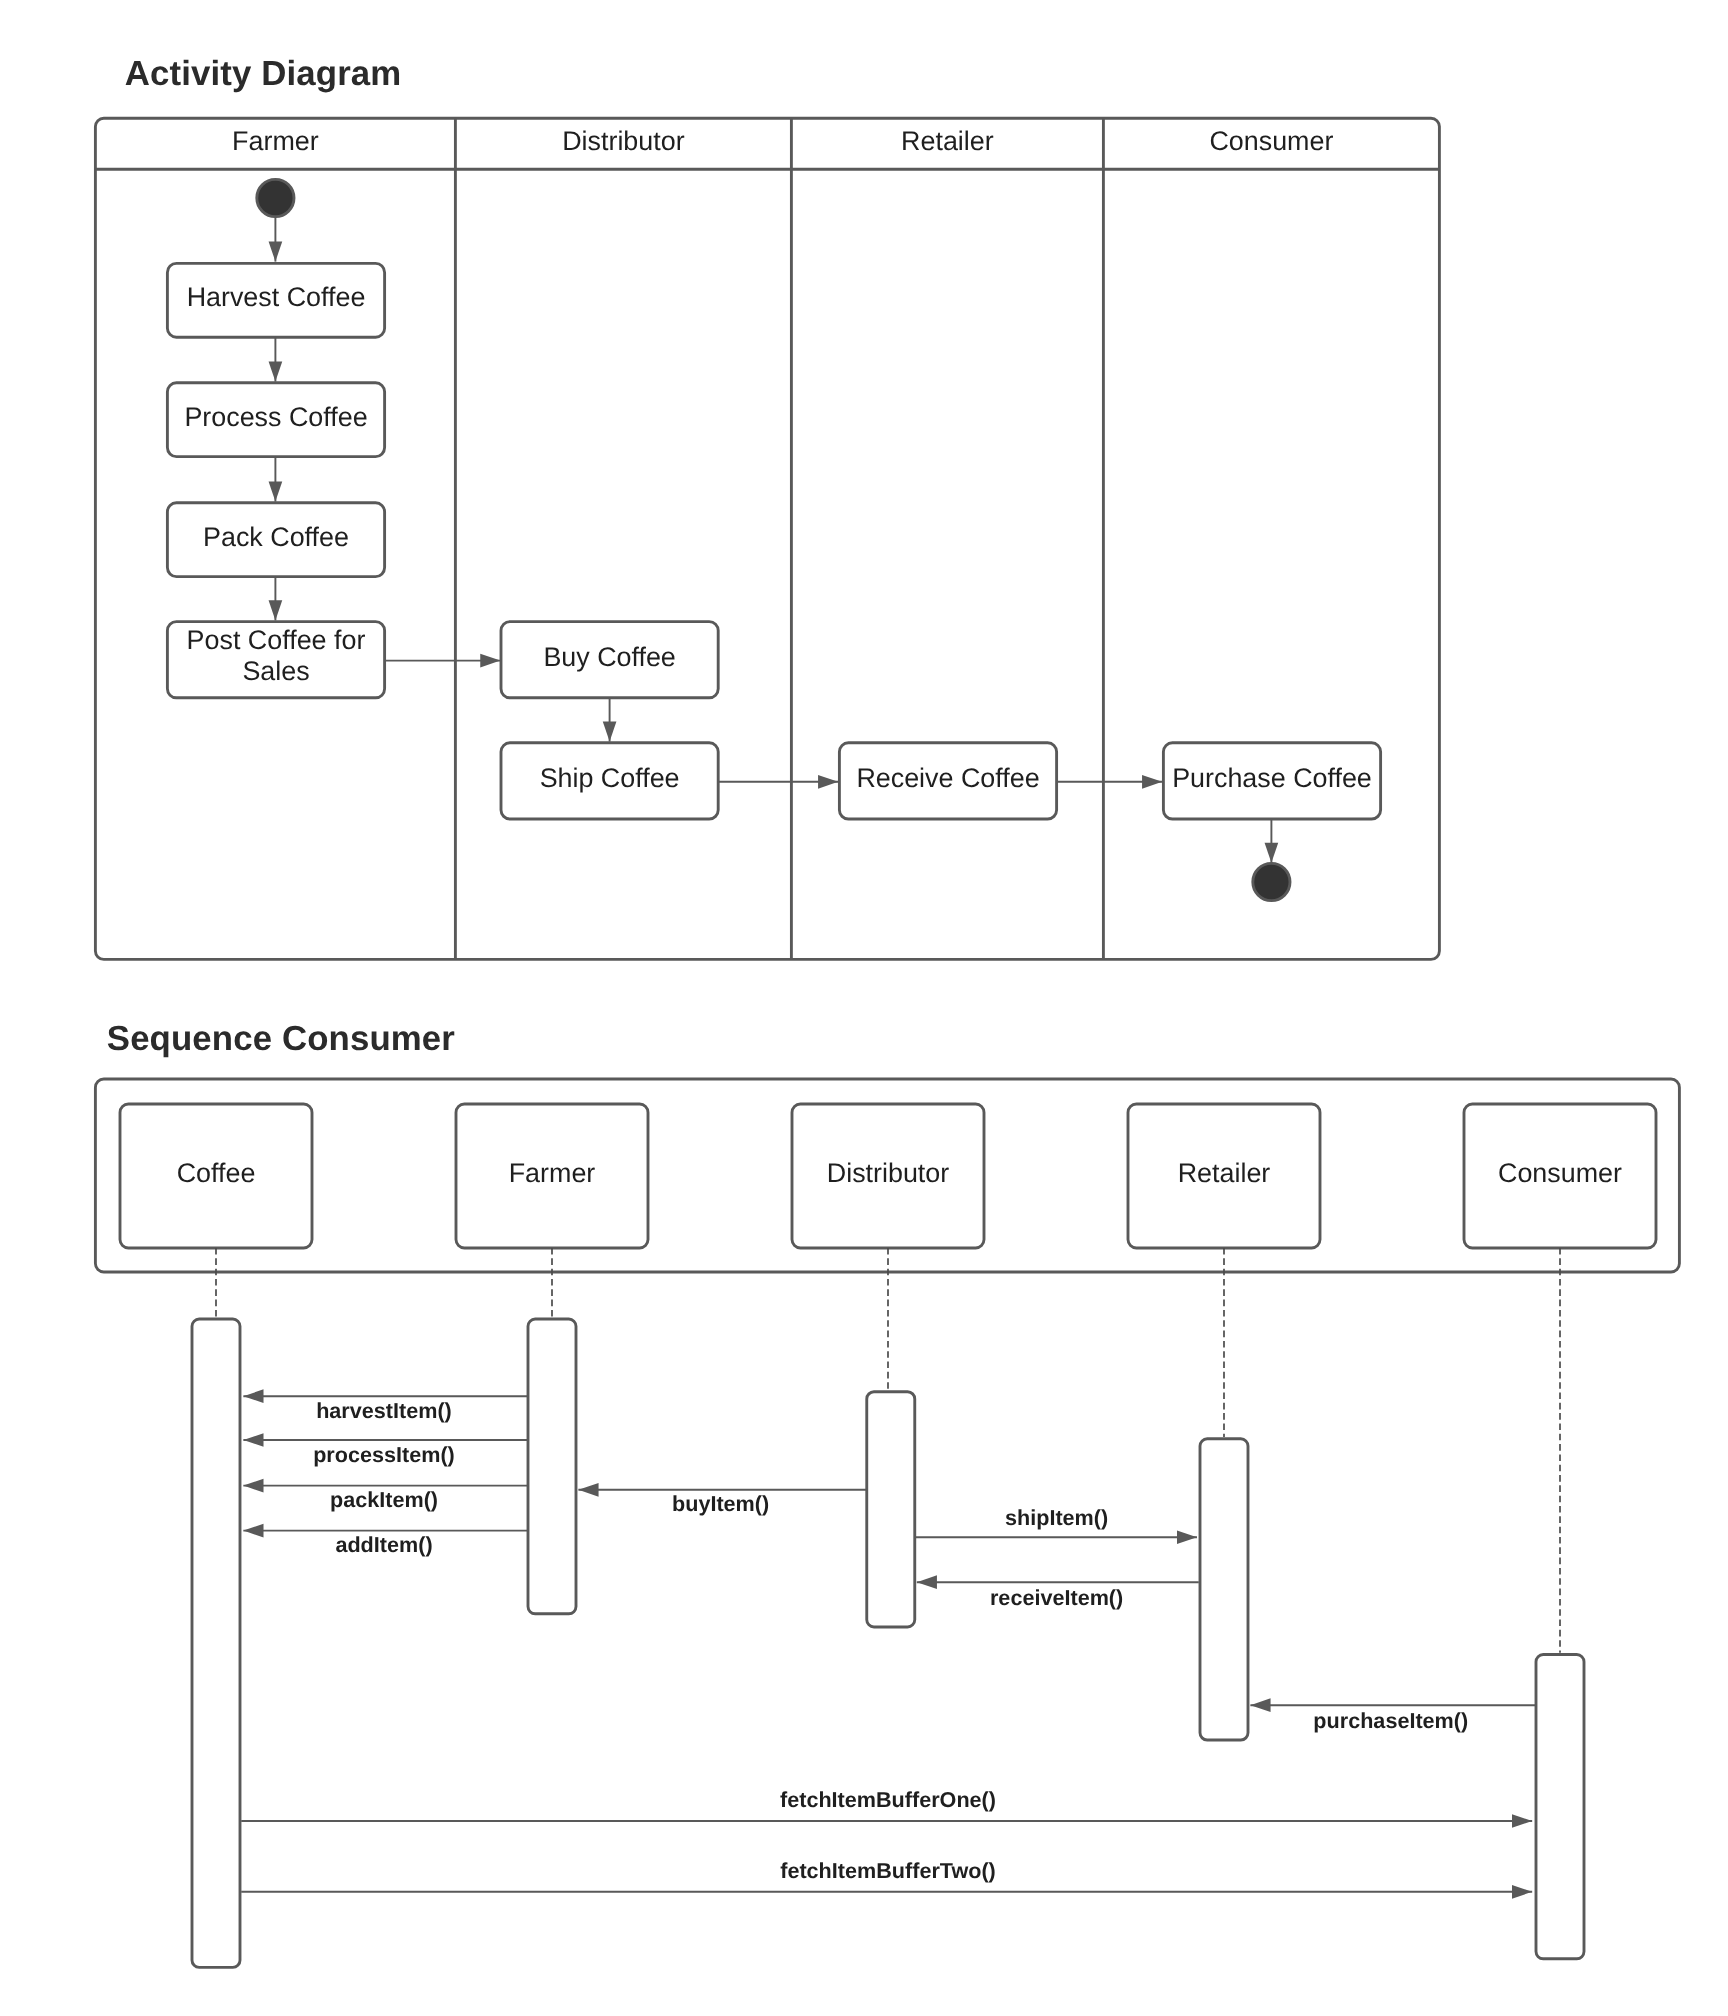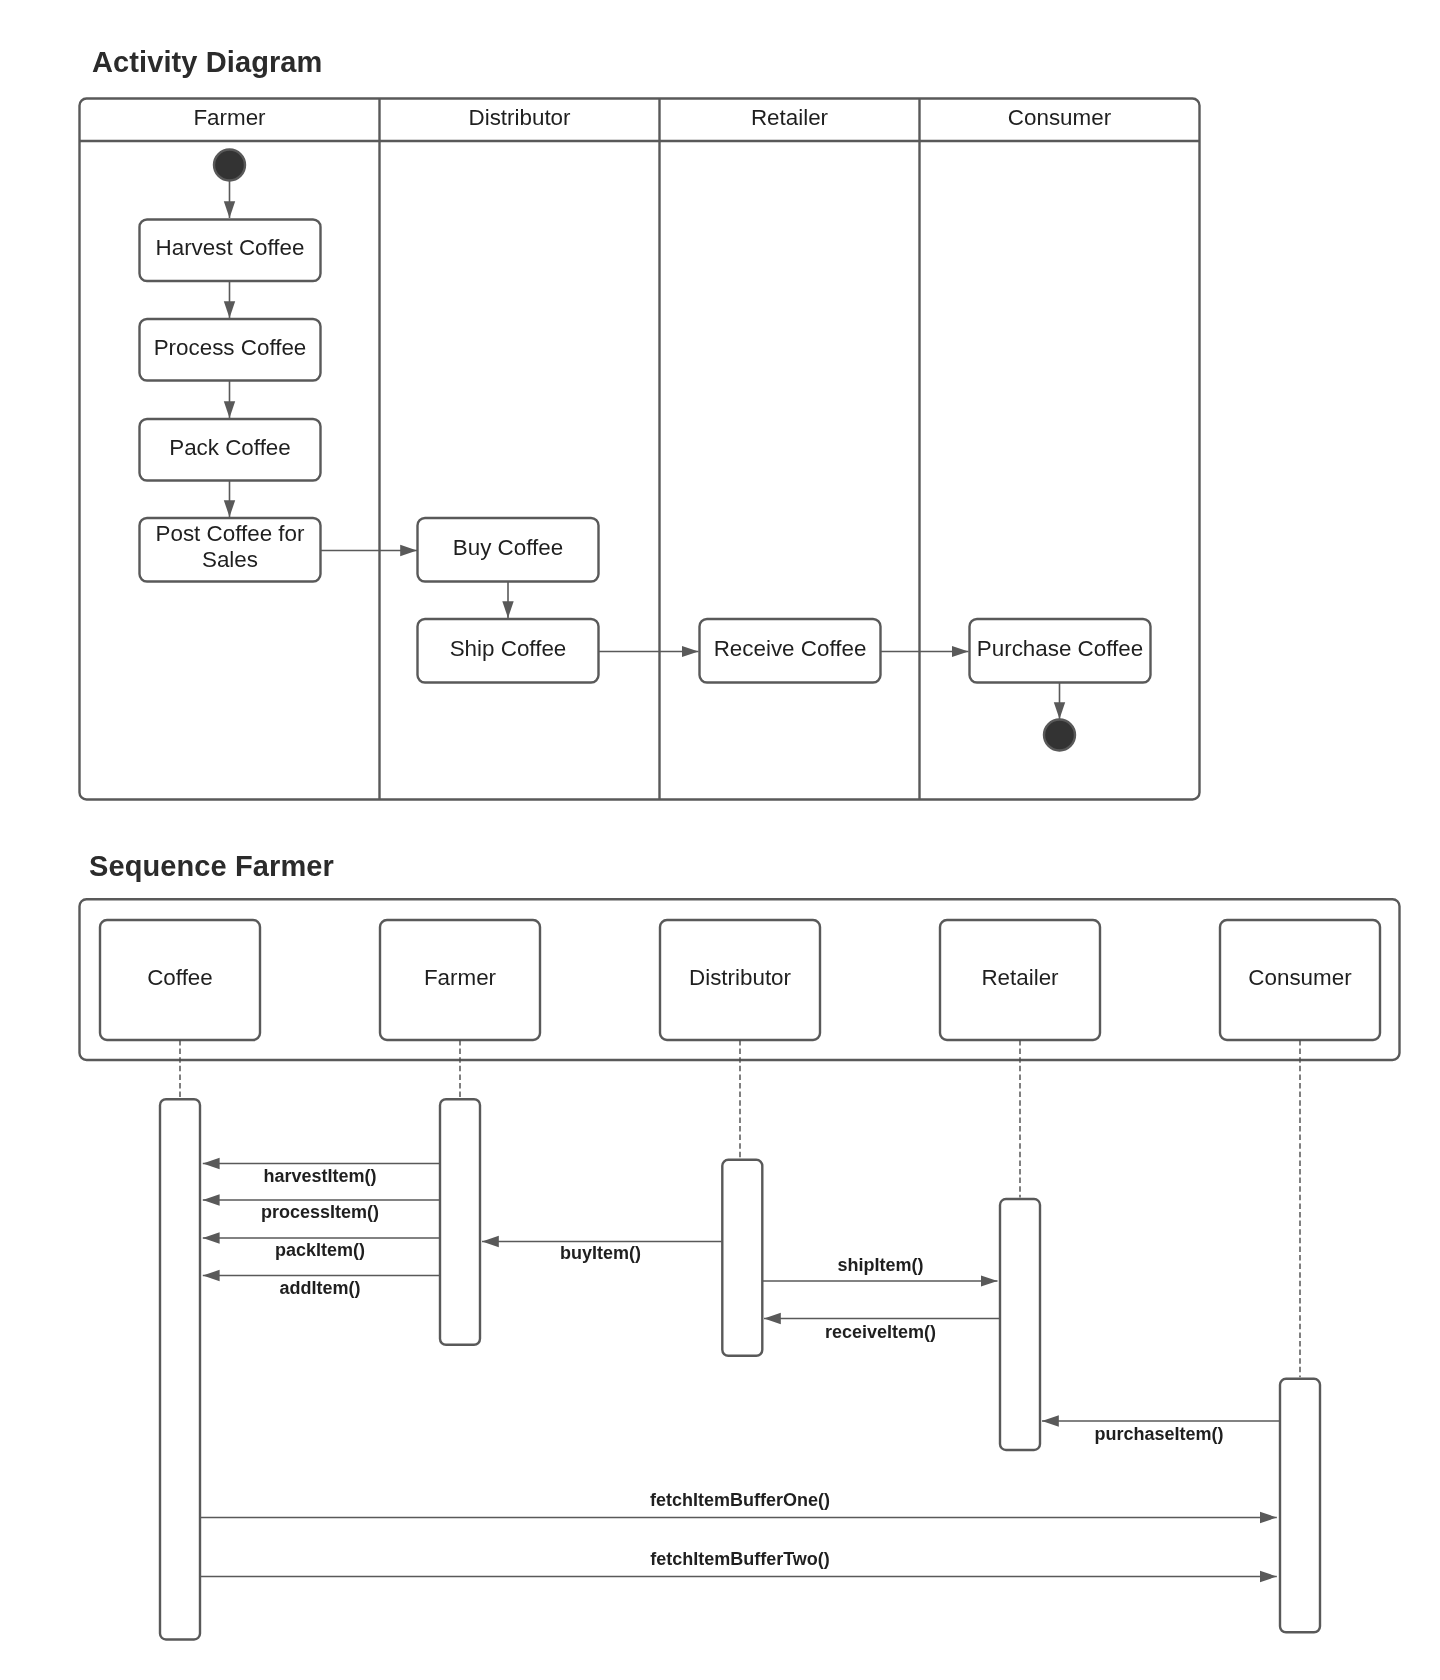--- a/index.html
+++ b/index.html
@@ -8,22 +8,22 @@
   .title{position:absolute;font-weight:bold;font-size:29px;color:#2b2b2b;letter-spacing:0.1px;}
   svg{position:absolute;left:0;top:0;overflow:visible;}
   .nodetext{font-family:"Liberation Sans",sans-serif;font-size:22.4px;fill:#1f1f1f;}
   .laneheader{font-family:"Liberation Sans",sans-serif;font-size:22.4px;fill:#1f1f1f;}
   .msgtext{font-family:"Liberation Sans",sans-serif;font-size:18px;font-weight:bold;fill:#1f1f1f;}
 </style>
 </head>
 <body>
 
 <div class="page">
-  <div class="title" style="left:92px;top:46px;">Activity Diagram</div>
-  <div class="title" style="left:89px;top:850px;">Sequence Farmer</div>
+  <div class="title" style="left:104px;top:46px;">Activity Diagram</div>
+  <div class="title" style="left:89px;top:850px;">Sequence Consumer</div>
 
   <svg width="1440" height="1680" viewBox="0 0 1440 1680">
     <defs>
       <marker id="ar" markerWidth="20" markerHeight="14" refX="17" refY="7" orient="auto" markerUnits="userSpaceOnUse">
         <path d="M0.2,1.3 L17,7 L0.2,12.7 z" fill="#595959"></path>
       </marker>
     </defs>
     <g>
       <rect x="79.5" y="98.5" width="1120" height="701" rx="7" ry="7" fill="#fff" stroke="#595959" stroke-width="2.4"></rect>
       <line x1="79.5" y1="141" x2="1199.5" y2="141" stroke="#595959" stroke-width="2.4"></line>

